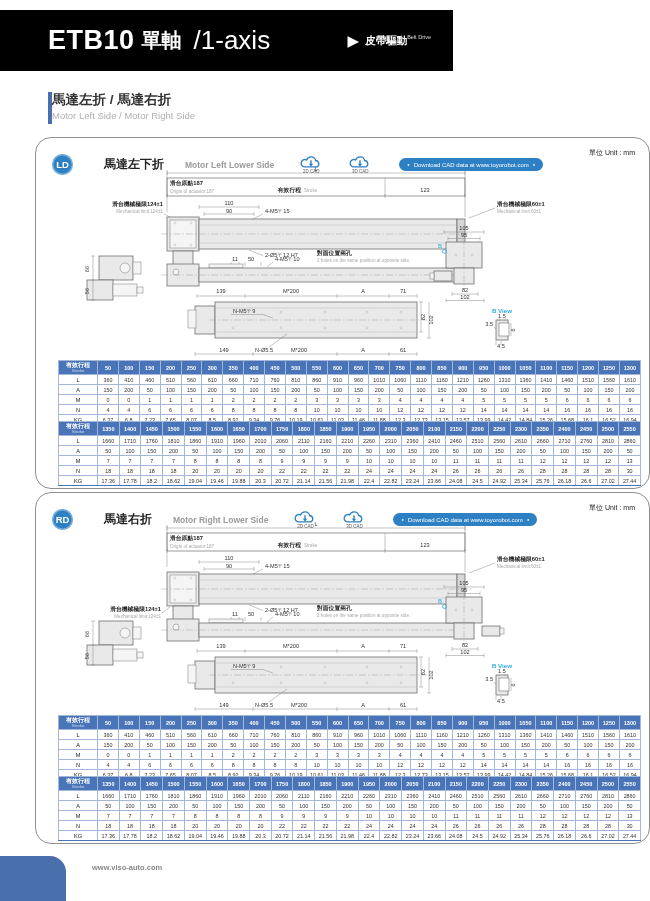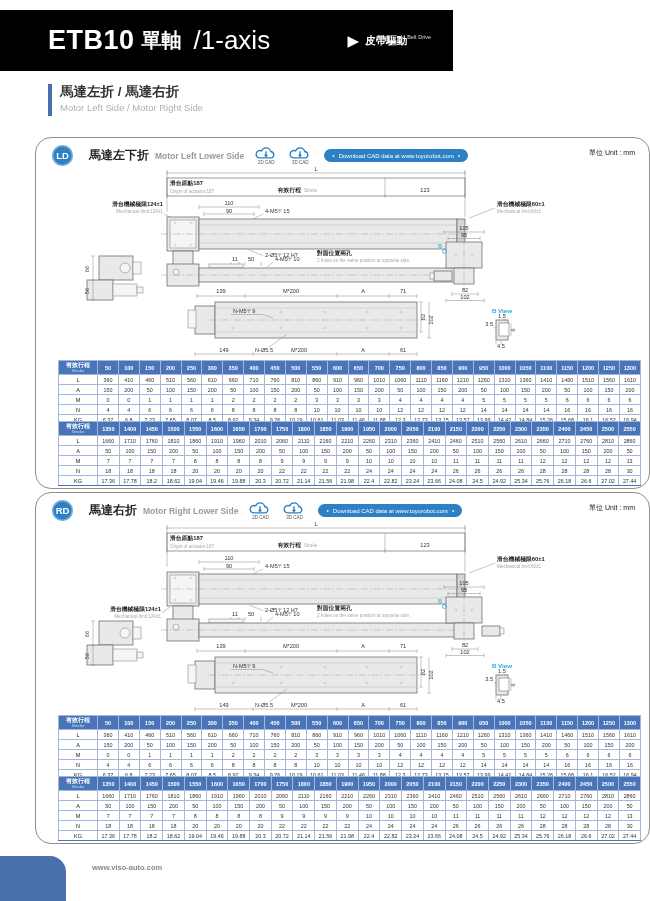--- a/index.html
+++ b/index.html
@@ -9,28 +9,28 @@
   .topbar{position:absolute;left:0;top:10px;width:453px;height:61px;background:#000000;
           display:flex;align-items:center;color:#fff}
   .model{font-size:27px;font-weight:700;margin-left:48px;letter-spacing:.5px}
   .axis-cn{font-size:20px;font-weight:700;margin-left:7px}
   .axis-en{font-size:26px;font-weight:400;margin-left:12px}
   .tri{margin-left:auto;font-size:15px;line-height:1}
   .drive{display:flex;line-height:1.15;margin-left:6px;margin-right:22px}
   .drive b{font-size:10.5px;font-weight:700}
   .drive i{font-style:normal;font-size:5.5px;opacity:.85}
   
-  .sect{position:absolute;left:48px;top:84px;display:flex;gap:8px}
+  .sect{position:absolute;left:48px;top:92px;display:flex;gap:0}
   .sbar{width:4px;height:32px;background:#4a6fad}
   .sect h2{margin:0;font-size:13.5px;color:#333;line-height:1.2}
   .sen{font-size:9.5px;color:#b0b0b0;font-weight:400;margin-top:2px}
   
   .panel{position:absolute;left:35px;width:613px;height:350px;background:#fff;
          border:1px solid #8f8f8f;border-radius:16px}
-  .phead{position:absolute;left:16px;top:7px;display:flex;align-items:center;gap:6px}
+  .phead{position:absolute;left:16px;top:16px;display:flex;align-items:center;gap:21px}
   .pbadge{width:21px;height:21px;border-radius:50%;background:#2e80c4;color:#fff;
           font-size:9.5px;font-weight:700;display:flex;align-items:center;justify-content:center;
           box-shadow:inset 0 0 0 1.5px rgba(255,255,255,.35)}
   .ptcn{font-size:12px;font-weight:700;color:#222;margin-left:10px}
   .pten{font-size:8.5px;color:#9b9b9b;font-weight:700}
   .cad{display:flex;flex-direction:column;align-items:center;margin-left:4px;cursor:pointer}
   .cad .lbl{font-size:4.5px;color:#555;margin-top:-1px}
   .pill{background:#2e80c4;color:#fff;border-radius:8px;height:13px;display:flex;
         align-items:center;gap:4px;padding:0 8px;margin-left:6px;cursor:pointer}
   .pill .dot{font-size:4px}

